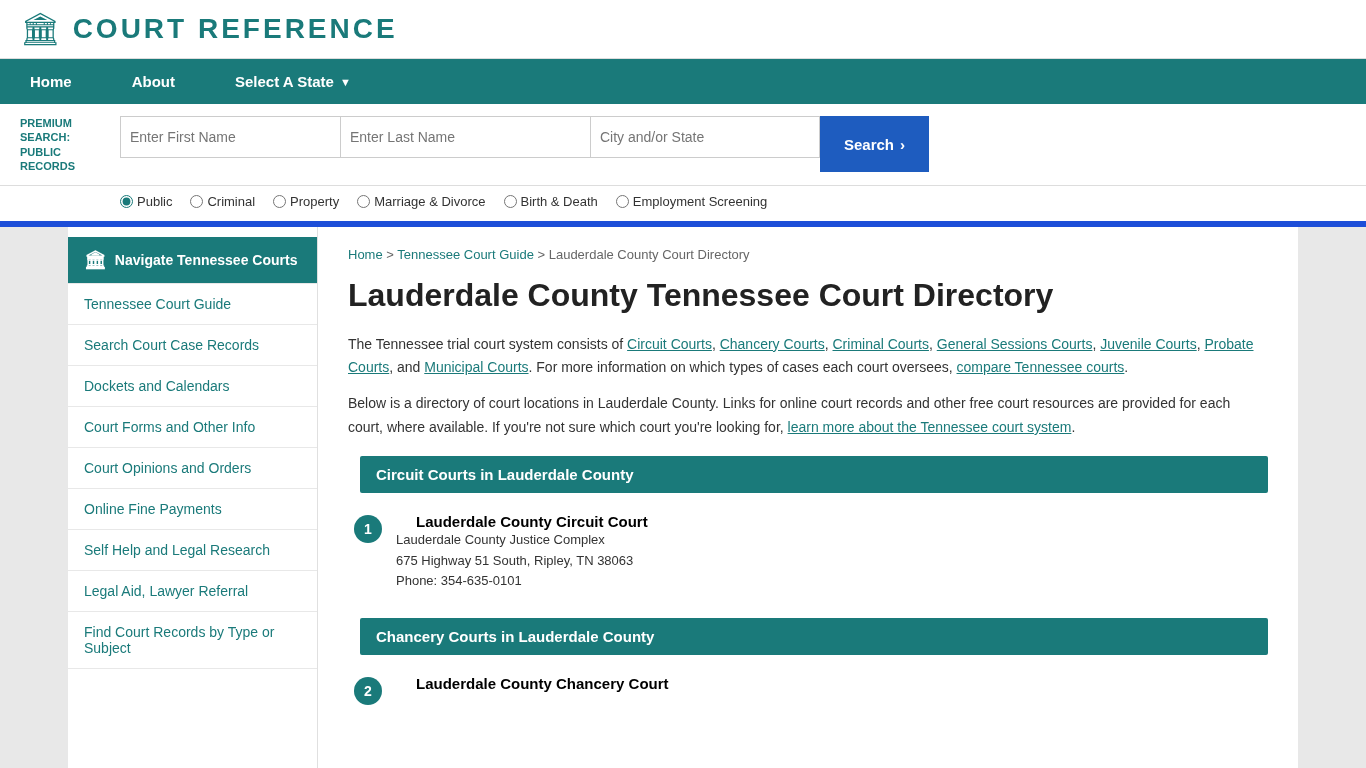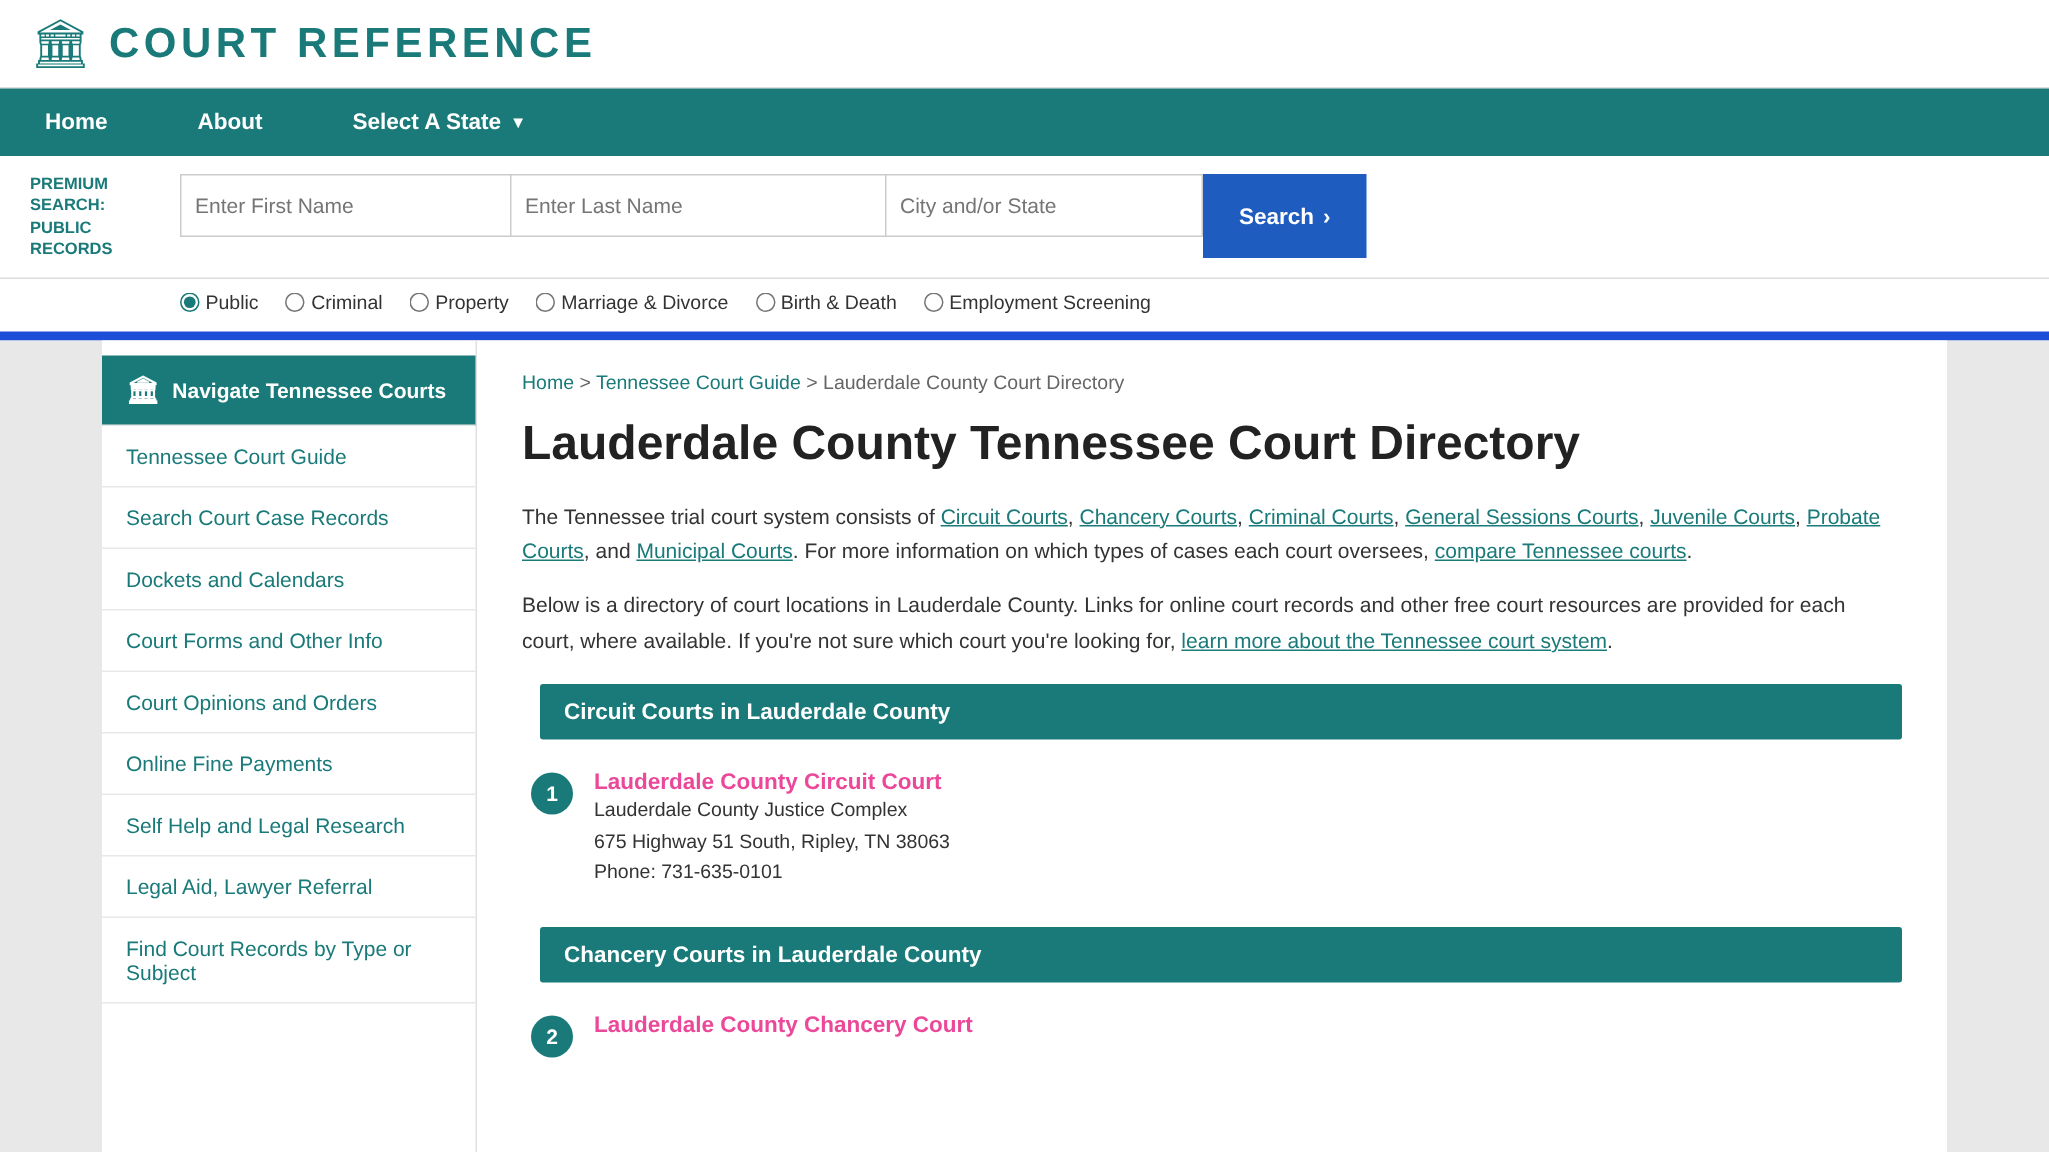--- a/index.html
+++ b/index.html
@@ -14,21 +14,21 @@
     #navbar { background: #1a7a7a; display: flex; align-items: stretch; }
     #navbar .nav-item { color: white; padding: 14px 30px; font-size: 15px; font-weight: bold; cursor: pointer; display: flex; align-items: center; }
     #navbar .nav-item .arrow { margin-left: 6px; font-size: 11px; }
 
     
     #search-bar { background: white; padding: 12px 20px; display: flex; align-items: flex-start; gap: 0; border-bottom: 1px solid #ddd; }
     #search-bar .premium-label { font-size: 11px; font-weight: bold; color: #1a7a7a; width: 90px; line-height: 1.3; margin-right: 10px; }
     #search-bar input { padding: 10px 9px; border: 1px solid #ccc; font-size: 14px; height: 42px; }
     #search-bar input:first-of-type { width: 220px; border-right: none; }
     #search-bar input:nth-of-type(2) { width: 250px; border-right: none; }
-    #search-bar input:nth-of-type(3) { width: 212px; }
+    #search-bar input:nth-of-type(3) { width: 230px; }
     #search-bar .search-btn { background: #1e5cbf; color: white; border: none; padding: 0 24px; height: 56px; font-size: 15px; font-weight: bold; cursor: pointer; display: flex; align-items: center; gap: 6px; }
 
     
     #radio-row { background: white; padding: 8px 20px 12px 120px; display: flex; gap: 18px; align-items: center; border-bottom: 6px solid #1d4ed8; }
     #radio-row label { display: flex; align-items: center; gap: 4px; font-size: 13px; cursor: pointer; }
     #radio-row input[type=radio] { accent-color: #1a7a7a; }
 
     
     #main-wrapper { max-width: 1230px; margin: 0 auto; background: white; display: flex; min-height: 600px; }
 
@@ -41,21 +41,21 @@
     
     #content { flex: 1; padding: 20px 30px; }
     .breadcrumb { font-size: 13px; margin-bottom: 14px; color: #666; }
     .breadcrumb a { color: #1a7a7a; text-decoration: none; }
     .page-title { font-size: 32px; font-weight: bold; color: #222; margin-bottom: 18px; line-height: 1.2; }
     .intro-text { font-size: 14px; line-height: 1.7; margin-bottom: 12px; }
     .intro-text a { color: #1a7a7a; }
     .section-header { background: #1a7a7a; color: white; padding: 10px 16px; font-size: 15px; font-weight: bold; margin: 16px 0 10px 12px; border-radius: 2px; }
     .court-entry { display: flex; align-items: flex-start; gap: 14px; padding: 10px 6px; }
     .court-number { background: #1a7a7a; color: white; border-radius: 50%; width: 28px; height: 28px; display: flex; align-items: center; justify-content: center; font-weight: bold; font-size: 14px; flex-shrink: 0; margin-top: 2px; }
-    .court-info .court-name { color: #ec4899; font-weight: bold; font-size: 15px; text-decoration: none; }
+    .court-info .court-name { color: #000000; font-weight: bold; font-size: 15px; text-decoration: none; margin-left: 20px; }
     .court-info p { font-size: 13px; line-height: 1.6; color: #333; }
   </style>
 </head>
 <body>
 
 <div id="header">
   <span class="logo-icon">🏛</span>
   <span class="site-title">COURT REFERENCE</span>
 </div>
 
@@ -177,21 +177,21 @@
         <a href="#">learn more about the Tennessee court system</a>.
       </p>
 
       <div class="section-header">Circuit Courts in Lauderdale County</div>
       <div class="court-entry">
         <div class="court-number">1</div>
         <div class="court-info">
           <a href="#" class="court-name">Lauderdale County Circuit Court</a>
           <p>Lauderdale County Justice Complex</p>
           <p>675 Highway 51 South, Ripley, TN 38063</p>
-          <p>Phone: 731-635-0101</p>
+          <p>Phone: 354-635-0101</p>
         </div>
       </div>
 
       <div class="section-header">Chancery Courts in Lauderdale County</div>
       <div class="court-entry">
         <div class="court-number">2</div>
         <div class="court-info">
           <a href="#" class="court-name">Lauderdale County Chancery Court</a>
         </div>
       </div>

